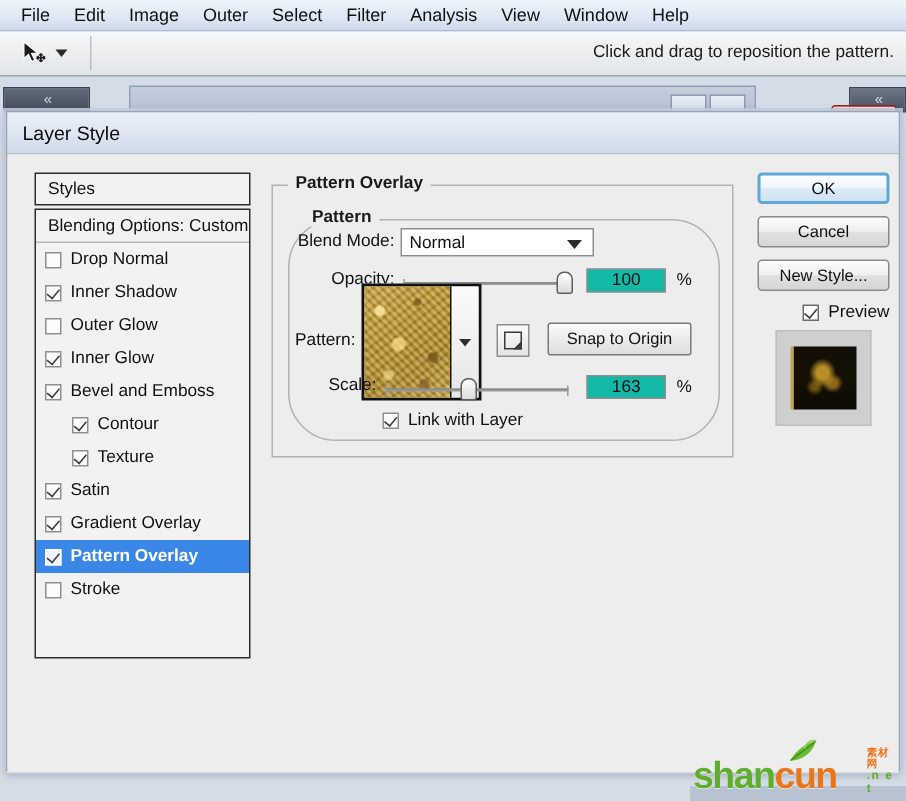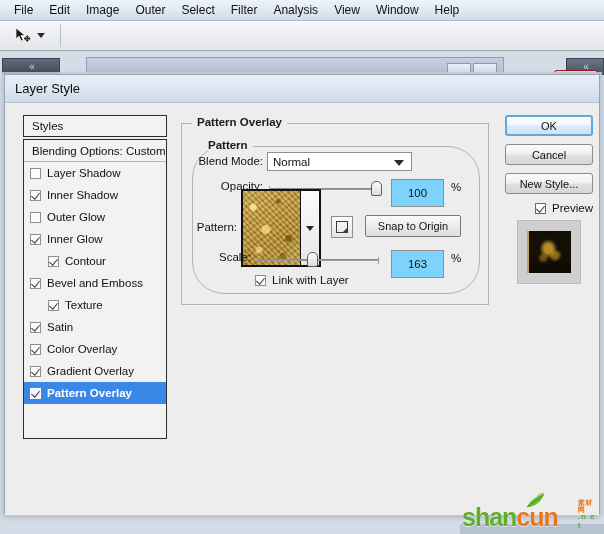--- a/index.html
+++ b/index.html
@@ -291,21 +291,21 @@
     font-size: 11.5px;
     color: #111;
     text-align: right;
     white-space: nowrap;
   }
 
   
   #blend-mode-select {
     position: absolute;
     left: 74px; top: 5px;
-    width: 145px; height: 19px;
+    width: 129px; height: 19px;
     background: #ffffff;
     border: 1px solid #8e8e8e;
     box-sizing: border-box;
     font-size: 11.5px;
     color: #111;
     display: flex; align-items: center;
     padding-left: 5px;
     cursor: pointer;
   }
   #blend-mode-select .sel-caret {
@@ -342,22 +342,22 @@
     position: absolute;
     width: 11px; height: 15px;
     background: linear-gradient(to bottom, #fdfdfd, #dcdcdc);
     border: 1px solid #5e5e5e;
     border-radius: 5px 5px 2px 2px;
     box-sizing: border-box;
     cursor: pointer;
   }
   .num-field {
     position: absolute;
-    width: 53px; height: 28px;
-    background: #7dd3fc;
+    width: 53px; height: 16px;
+    background: #14b8a6;
     border: 1px solid #8e8e8e;
     box-sizing: border-box;
     font-size: 11.5px;
     color: #111;
     display: flex; align-items: center; justify-content: center;
     cursor: text;
   }
   .pct {
     position: absolute;
     font-size: 11.5px;
@@ -586,20 +586,21 @@
             <path d="M10.5 11.5 L16 11.5 M13.25 8.8 L13.25 14.2"></path>
             <path d="M10.5 11.5 L11.8 10.4 M10.5 11.5 L11.8 12.6"></path>
             <path d="M16 11.5 L14.7 10.4 M16 11.5 L14.7 12.6"></path>
             <path d="M13.25 8.8 L12.2 10 M13.25 8.8 L14.3 10"></path>
             <path d="M13.25 14.2 L12.2 13 M13.25 14.2 L14.3 13"></path>
           </g>
         </svg>
       </div>
       <div class="caret-down"></div>
     </div>
+    <div id="options-hint">Click and drag to reposition the pattern.</div>
   </div>
 
   <div id="doc-window">
     <div id="doc-title-blur">100% (Layer 1, RGB/8)</div>
     <div id="doc-winbtns">
       <div class="doc-winbtn"></div>
       <div class="doc-winbtn"></div>
     </div>
   </div>
 
@@ -628,73 +629,73 @@
           <span>Styles</span>
         </div>
         <div class="styles-box" id="styles-list">
 
           <div class="style-row blending">
             <span>Blending Options: Custom</span>
           </div>
 
           <div class="style-row">
             <span class="cb"></span>
-            <span>Layer Shadow</span>
+            <span>Drop Normal</span>
           </div>
 
           <div class="style-row">
             <span class="cb checked"></span>
             <span>Inner Shadow</span>
           </div>
 
           <div class="style-row">
             <span class="cb"></span>
             <span>Outer Glow</span>
           </div>
 
           <div class="style-row">
             <span class="cb checked"></span>
             <span>Inner Glow</span>
           </div>
 
+          <div class="style-row">
+            <span class="cb checked"></span>
+            <span>Bevel and Emboss</span>
+          </div>
+
           <div class="style-row indent">
             <span class="cb checked"></span>
             <span>Contour</span>
           </div>
 
-          <div class="style-row">
-            <span class="cb checked"></span>
-            <span>Bevel and Emboss</span>
-          </div>
-
           <div class="style-row indent">
             <span class="cb checked"></span>
             <span>Texture</span>
           </div>
 
           <div class="style-row">
             <span class="cb checked"></span>
             <span>Satin</span>
           </div>
 
-          <div class="style-row">
-            <span class="cb checked"></span>
-            <span>Color Overlay</span>
-          </div>
 
           <div class="style-row">
             <span class="cb checked"></span>
             <span>Gradient Overlay</span>
           </div>
 
           <div class="style-row selected">
             <span class="cb checked"></span>
             <span>Pattern Overlay</span>
           </div>
 
+          <div class="style-row">
+            <span class="cb"></span>
+            <span>Stroke</span>
+          </div>
 
         </div>
       </div>
 
       <div id="settings-panel">
 
         <div class="group-box" id="pattern-overlay-group">
           <div class="group-legend">Pattern Overlay</div>
 
           <div class="group-box" id="pattern-group">

